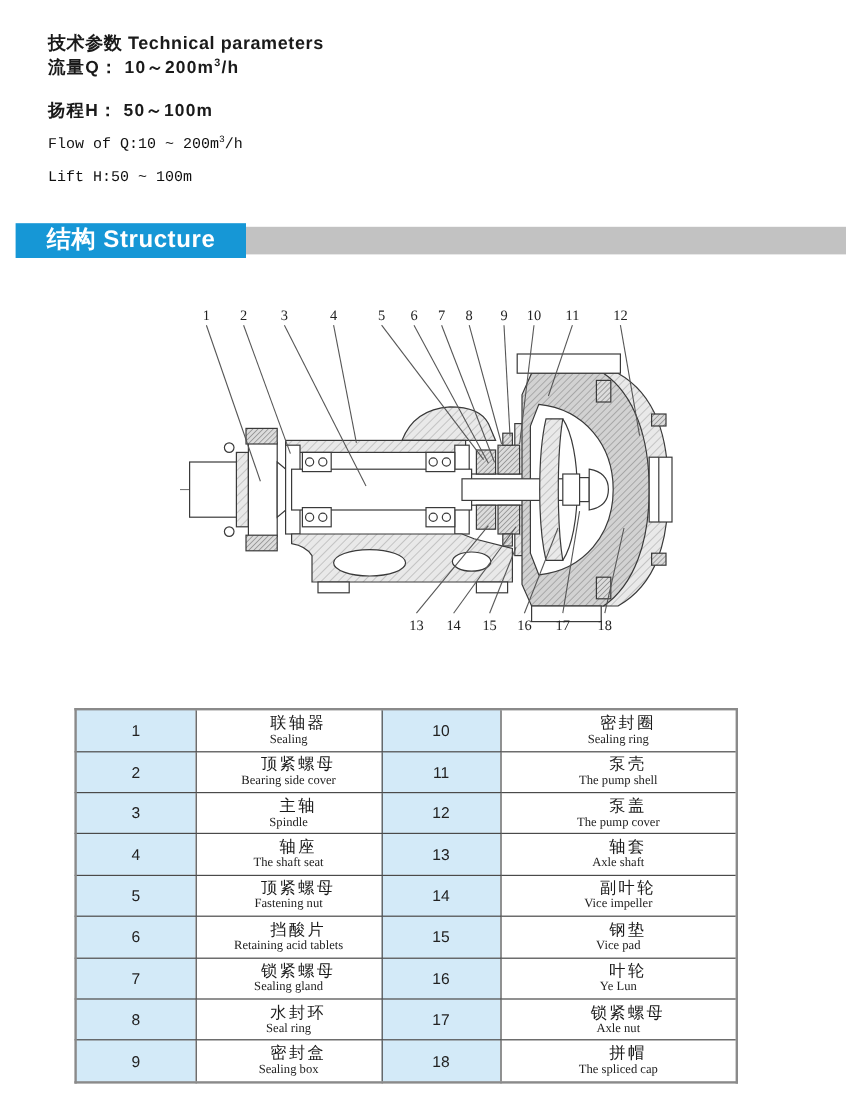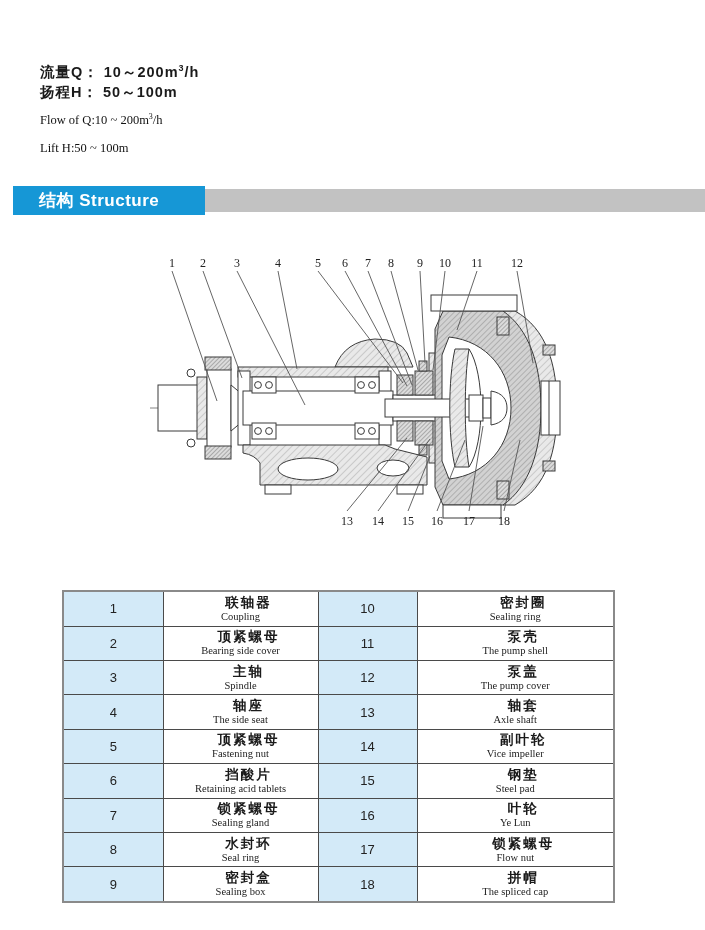--- a/index.html
+++ b/index.html
@@ -4,52 +4,53 @@
 <style>
   html,body{margin:0;padding:0;background:#fff;}
   .page{position:relative;width:705px;height:930px;background:#ffffff;overflow:hidden;
         font-family:"Liberation Sans",sans-serif;color:#1a1a1a;}
 
   
   .tech-heading{position:absolute;left:40px;top:27px;font-size:15px;font-weight:bold;
                 letter-spacing:.5px;}
   .cn-line{position:absolute;left:40px;font-size:14.5px;font-weight:bold;letter-spacing:1px;}
   .cn-line sup{font-size:9px;}
-  .en-line{position:absolute;left:40px;font-family:Liberation Serif, serif;font-size:12.5px;
+  .en-line{position:absolute;left:40px;font-family:Liberation Mono, monospace;font-size:12.5px;
            color:#111;}
   .en-line sup{font-size:8px;}
-  #flow-cn{top:63px;} #lift-cn{top:83px;} #flow-en{top:112px;} #lift-en{top:141px;}
+  #flow-cn{top:47px;} #lift-cn{top:83px;} #flow-en{top:112px;} #lift-en{top:141px;}
 
   
   .struct-bar-blue{position:absolute;left:13px;top:186px;width:192px;height:29px;
-                   background:#1697d6;color:#fff;font-size:17px;font-weight:bold;
+                   background:#1697d6;color:#fff;font-size:20px;font-weight:bold;
                    line-height:29px;padding-left:26px;box-sizing:border-box;letter-spacing:.5px;}
   .struct-bar-gray{position:absolute;left:205px;top:189px;width:500px;height:23px;
                    background:#c2c2c2;}
 
   
   .diagram{position:absolute;left:145px;top:253px;width:420px;height:297px;}
 
   
   .parts-table{position:absolute;left:62px;top:590px;width:551px;height:313px;
                border-collapse:collapse;table-layout:fixed;border:2px solid #8a8a8a;}
   .parts-table td{border:1px solid #4a4a4a;padding:0;text-align:center;vertical-align:middle;}
   .parts-table td.num{background:#d3eaf8;font-size:13px;color:#222;}
   .parts-table td.name{background:#ffffff;}
-  .parts-table .zh{font-size:13.5px;font-weight:bold;letter-spacing:2px;line-height:15px;margin-left:16px;}
+  .parts-table .zh{font-size:13.5px;font-weight:normal;letter-spacing:2px;line-height:15px;margin-left:16px;}
   .parts-table .en{font-family:"Liberation Serif",serif;font-size:10.5px;color:#222;
                    line-height:12px;margin-top:1px;}
   col.c-num1{width:100px;} col.c-name1{width:155px;}
   col.c-num2{width:99px;}  col.c-name2{width:197px;}
 </style>
 </head>
 <body>
 
 <div class="page">
 
+  <div class="tech-heading">技术参数 Technical parameters</div>
   <div class="cn-line" id="flow-cn">
     <span>流量Q： 10～200m</span><sup>3</sup><span>/h</span>
   </div>
   <div class="cn-line" id="lift-cn">扬程H： 50～100m</div>
   <div class="en-line" id="flow-en">
     <span>Flow of Q:10 ~ 200m</span><sup>3</sup><span>/h</span>
   </div>
   <div class="en-line" id="lift-en">Lift H:50 ~ 100m</div>
 
   <div class="struct-bar-blue">结构 Structure</div>
@@ -195,21 +196,21 @@
       <col class="c-num1">
         <col class="c-name1">
         <col class="c-num2">
         <col class="c-name2">
     </colgroup>
     <tbody>
       <tr>
         <td class="num">1</td>
         <td class="name">
           <div class="zh">联轴器</div>
-          <div class="en">Coupling</div>
+          <div class="en">Sealing</div>
         </td>
         <td class="num">10</td>
         <td class="name">
           <div class="zh">密封圈</div>
           <div class="en">Sealing ring</div>
         </td>
       </tr>
       <tr>
         <td class="num">2</td>
         <td class="name">
@@ -231,21 +232,21 @@
         <td class="num">12</td>
         <td class="name">
           <div class="zh">泵盖</div>
           <div class="en">The pump cover</div>
         </td>
       </tr>
       <tr>
         <td class="num">4</td>
         <td class="name">
           <div class="zh">轴座</div>
-          <div class="en">The side seat</div>
+          <div class="en">The shaft seat</div>
         </td>
         <td class="num">13</td>
         <td class="name">
           <div class="zh">轴套</div>
           <div class="en">Axle shaft</div>
         </td>
       </tr>
       <tr>
         <td class="num">5</td>
         <td class="name">
@@ -260,21 +261,21 @@
       </tr>
       <tr>
         <td class="num">6</td>
         <td class="name">
           <div class="zh">挡酸片</div>
           <div class="en">Retaining acid tablets</div>
         </td>
         <td class="num">15</td>
         <td class="name">
           <div class="zh">钢垫</div>
-          <div class="en">Steel pad</div>
+          <div class="en">Vice pad</div>
         </td>
       </tr>
       <tr>
         <td class="num">7</td>
         <td class="name">
           <div class="zh">锁紧螺母</div>
           <div class="en">Sealing gland</div>
         </td>
         <td class="num">16</td>
         <td class="name">
@@ -284,21 +285,21 @@
       </tr>
       <tr>
         <td class="num">8</td>
         <td class="name">
           <div class="zh">水封环</div>
           <div class="en">Seal ring</div>
         </td>
         <td class="num">17</td>
         <td class="name">
           <div class="zh">锁紧螺母</div>
-          <div class="en">Flow nut</div>
+          <div class="en">Axle nut</div>
         </td>
       </tr>
       <tr>
         <td class="num">9</td>
         <td class="name">
           <div class="zh">密封盒</div>
           <div class="en">Sealing box</div>
         </td>
         <td class="num">18</td>
         <td class="name">

